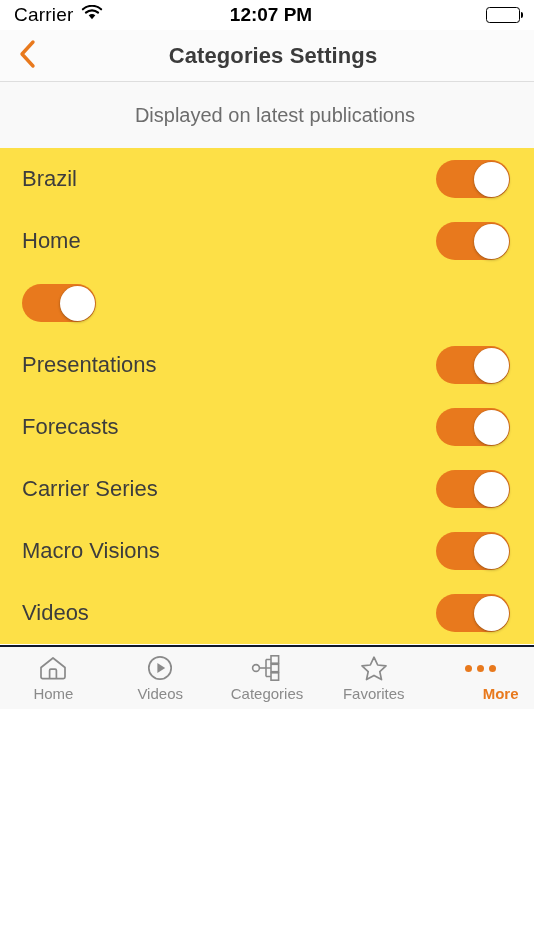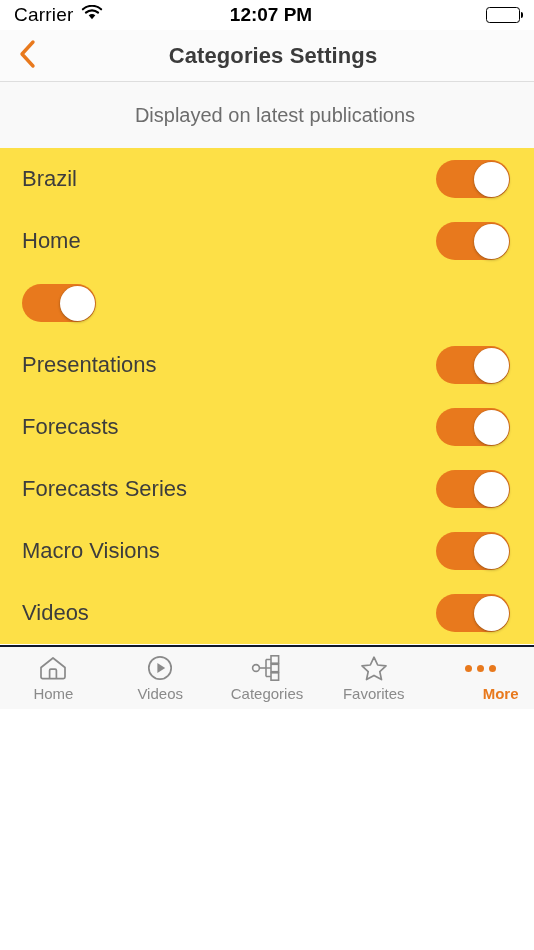--- a/index.html
+++ b/index.html
@@ -188,21 +188,21 @@
     </div>
 
     <div class="row">
       <span class="row-label">Forecasts</span>
       <span class="toggle on">
           <span class="knob"></span>
         </span>
     </div>
 
     <div class="row">
-      <span class="row-label">Forecasts Series</span>
+      <span class="row-label">Carrier Series</span>
       <span class="toggle on">
           <span class="knob"></span>
         </span>
     </div>
 
     <div class="row">
       <span class="row-label">Macro Visions</span>
       <span class="toggle on">
           <span class="knob"></span>
         </span>

